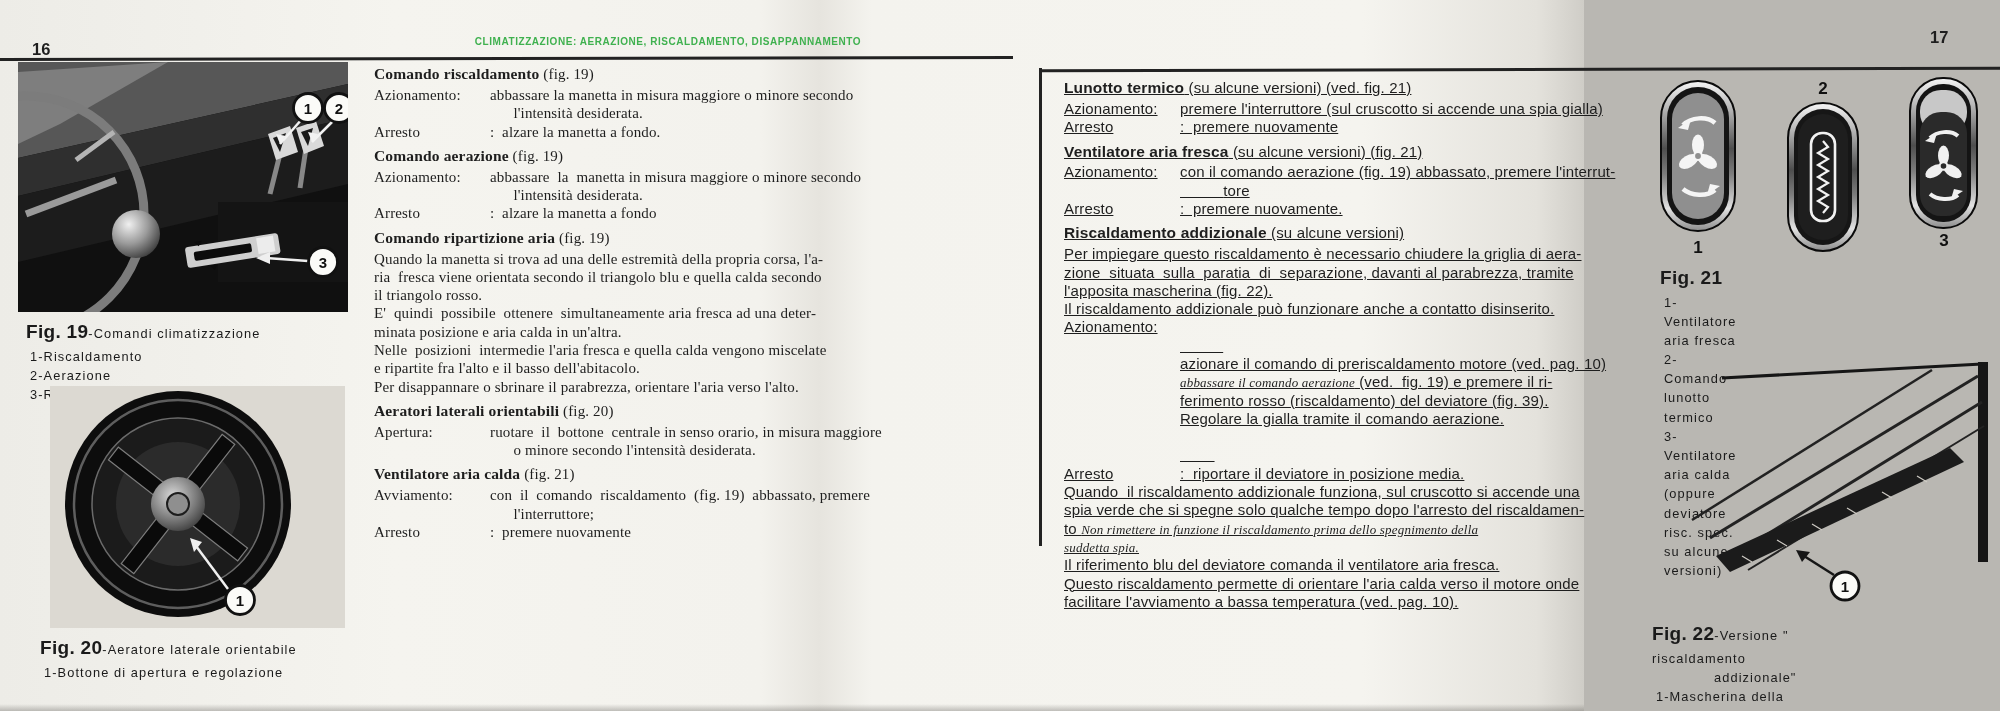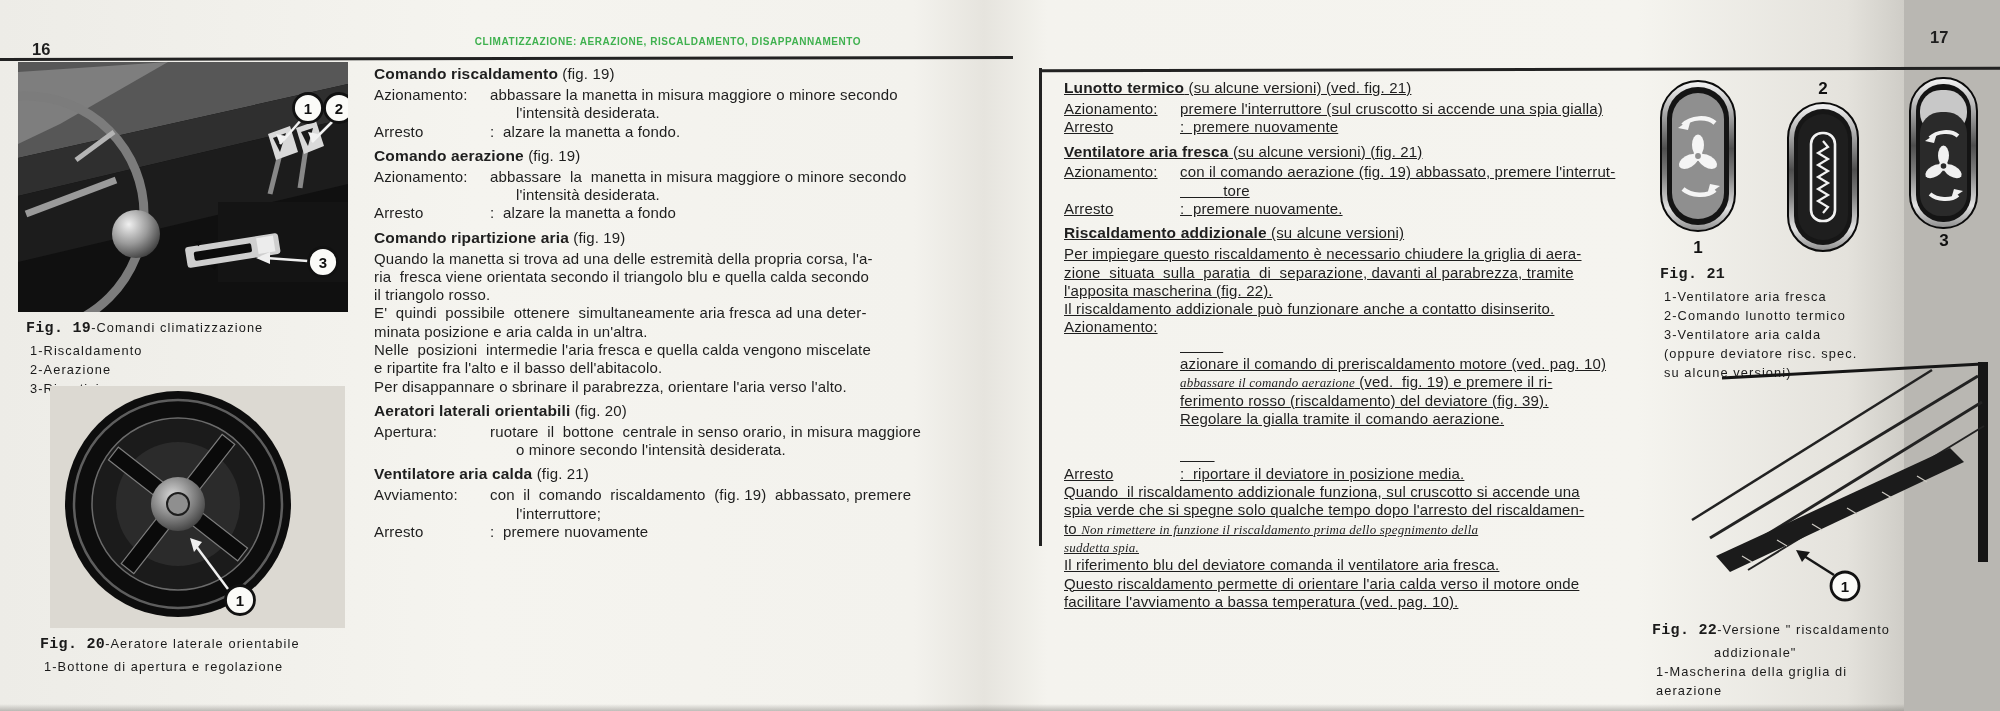--- a/index.html
+++ b/index.html
@@ -1,44 +1,44 @@
 <!DOCTYPE html>
 <html><head>
 <meta charset="utf-8">
 <style>
   html,body{margin:0;padding:0;}
   body{width:2000px;height:711px;position:relative;overflow:hidden;
        background:#b9b7b2;font-family:"Liberation Sans",sans-serif;color:#1e1e1e;}
-  .spread{position:absolute;left:0;top:0;width:1904px;height:711px;
+  .spread{position:absolute;left:0;top:0;width:1584px;height:711px;
     background:linear-gradient(90deg,#edece7 0%,#f5f4ef 25%,#f3f2ed 48%,#e6e4de 51.7%,#f4f3ee 55%,#f5f4ef 86%,#e4e2dc 97%,#cfcdc7 100%);}
   .scan-bottom{position:absolute;left:0;bottom:0;width:100%;height:7px;
     background:linear-gradient(180deg,rgba(0,0,0,0),rgba(90,88,84,.35));}
   .pagenum{position:absolute;font-weight:bold;font-size:16.5px;}
   #pn16{left:32px;top:40px;}
   #pn17{left:1930px;top:28px;}
   .main-title{position:absolute;left:356px;top:36px;width:624px;text-align:center;
     color:#3fb14f;font-weight:bold;font-size:10px;letter-spacing:.55px;white-space:nowrap;}
   .rule{position:absolute;background:#222;}
   #rule-left{left:0;top:57px;width:1013px;height:2.5px;transform:rotate(-.12deg);}
   #rule-right{left:1040px;top:68px;width:960px;height:2.5px;transform:rotate(-.15deg);}
   #vrule{left:1039px;top:68px;width:2.5px;height:478px;}
   .col{position:absolute;font-size:15px;line-height:1.22;letter-spacing:.15px;}
-  #col16{left:374px;top:62px;width:596px;}
+  #col16{left:374px;top:62px;width:596px;font-family:Liberation Serif, serif;}
   #col17{left:1064px;top:76px;width:606px;text-decoration:underline;}
   .sec{margin-bottom:6px;}
   .sec-h{margin:3px 0 2px 0;}
   .sec-h .b{font-weight:bold;font-size:15.5px;}
   .cmd{display:flex;align-items:flex-start;}
   .cl{flex:0 0 116px;white-space:pre;}
   .cv{flex:1;white-space:pre-wrap;}
   .line{display:block;white-space:pre-wrap;}
   .para{white-space:pre-wrap;}
   .em{font-family:"Liberation Serif",serif;font-style:italic;font-size:13px;letter-spacing:.2px;}
   .caption{position:absolute;font-size:12.8px;letter-spacing:1.1px;line-height:1.5;color:#1a1a1a;}
-  .caption .cap-fig{font-weight:bold;font-size:15px;letter-spacing:.3px;font-family:Liberation Mono, monospace;}
+  .caption .cap-fig{font-weight:bold;font-size:19px;letter-spacing:.3px;}
   .cap-item{padding-left:4px;}
   .cap-indent{padding-left:62px;}
   #fig19cap{left:26px;top:318px;}
   #fig20cap{left:40px;top:634px;}
   #fig21cap{left:1660px;top:264px;}
   #fig22cap{left:1652px;top:620px;}
   .figsvg{position:absolute;}
   #fig19{left:18px;top:62px;}
   #fig20{left:50px;top:386px;}
   #fig21{left:1658px;top:76px;}

